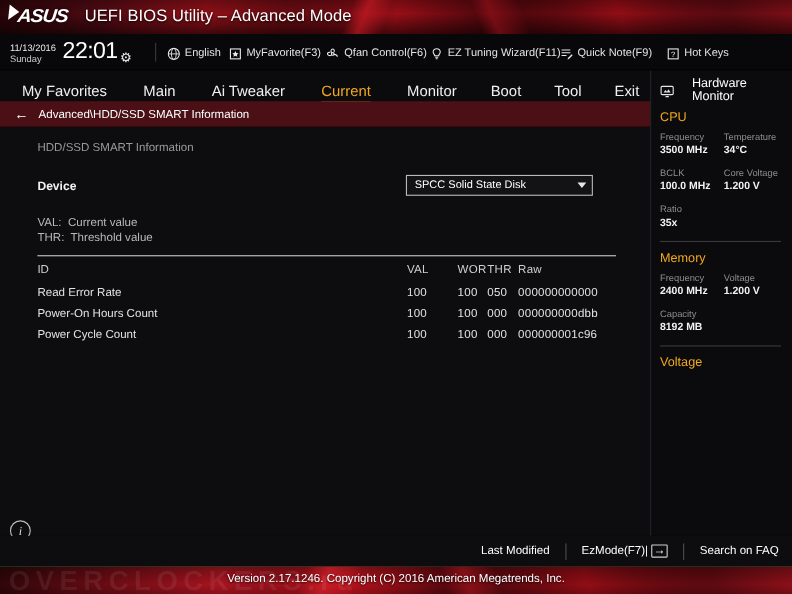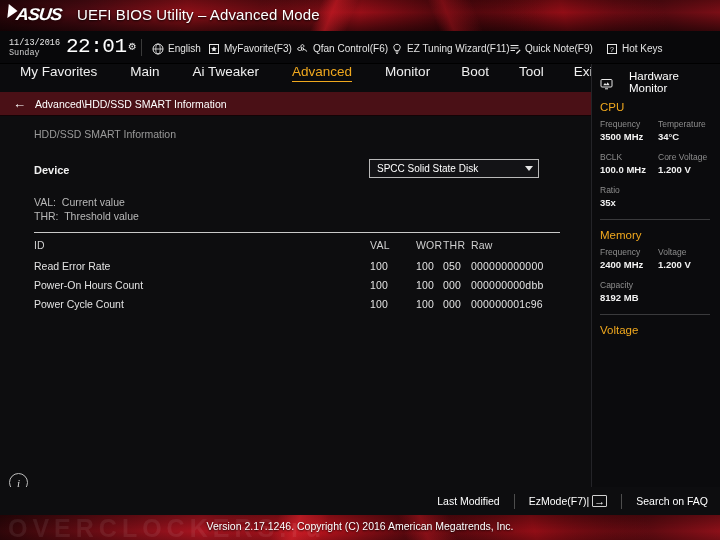--- a/index.html
+++ b/index.html
@@ -49,41 +49,41 @@
     font-size:15px; color:#ffffff; letter-spacing:.1px;
     text-shadow:0 1px 2px rgba(0,0,0,.9);
   }
 
   
   .toolbar {
     position:absolute; left:0; top:31px; width:720px; height:33px;
     background:#08080a;
     border-bottom:1px solid #000;
   }
-  .dt-block { position:absolute; left:9px; top:4px; display:flex; align-items:center;font-family:Liberation Mono, monospace; }
+  .dt-block { position:absolute; left:9px; top:4px; display:flex; align-items:flex-end; }
   .dt-date { font-size:8.5px; line-height:10px; color:#e8e8e8; padding-top:3px; }
   .dt-day  { font-size:8.5px; line-height:10px; color:#cfcfcf; }
   .dt-time { font-size:21px; line-height:22px; color:#ffffff; margin-left:6px; letter-spacing:-.5px; }
   .gear { margin-left:2px; margin-top:0px; color:#e9e9e9; font-size:12px; line-height:12px; }
 
   .tb-sep { position:absolute; top:8px; width:1px; height:17px; background:#3a3a3a; }
 
   .tb-item {
     position:absolute; top:9px; height:17px;
     display:flex; align-items:center; gap:4px;
     font-size:10px; color:#e4e4e4; white-space:nowrap;
   }
   .tb-ico { display:inline-flex; align-items:center; justify-content:center; width:13px; height:13px; color:#e8e8e8; }
   .tb-ico svg { display:block; }
 
   
   .tabs {
     position:absolute; left:0; top:64px; width:591px; height:28px;
     background:#0b0b0d;
-    display:flex; align-items:flex-start;
+    display:flex; align-items:flex-end;
   }
   .tab {
     font-size:13.5px; color:#f0f0f0; white-space:nowrap;
     padding:0 0 2px 0; position:relative;
   }
   .tab.active { color:#f0a81e; }
   .tab.active:after{
     content:""; position:absolute; left:0; right:0; bottom:-1px; height:1px; background:#f0a81e;
   }
 
@@ -296,21 +296,21 @@
           </svg>
       </span>
       <span>Hot Keys</span>
     </div>
   </div>
 
   <div class="tabs">
     <div class="tab" style="margin-left:20px;">My Favorites</div>
     <div class="tab" style="margin-left:33px;">Main</div>
     <div class="tab" style="margin-left:33px;">Ai Tweaker</div>
-    <div class="tab active" style="margin-left:33px;">Advanced</div>
+    <div class="tab active" style="margin-left:33px;">Current</div>
     <div class="tab" style="margin-left:33px;">Monitor</div>
     <div class="tab" style="margin-left:31px;">Boot</div>
     <div class="tab" style="margin-left:30px;">Tool</div>
     <div class="tab" style="margin-left:30px;">Exit</div>
   </div>
 
   <div class="crumb">
     <span class="crumb-arrow">←</span>
     <span class="crumb-text">Advanced\HDD/SSD SMART Information</span>
   </div>

